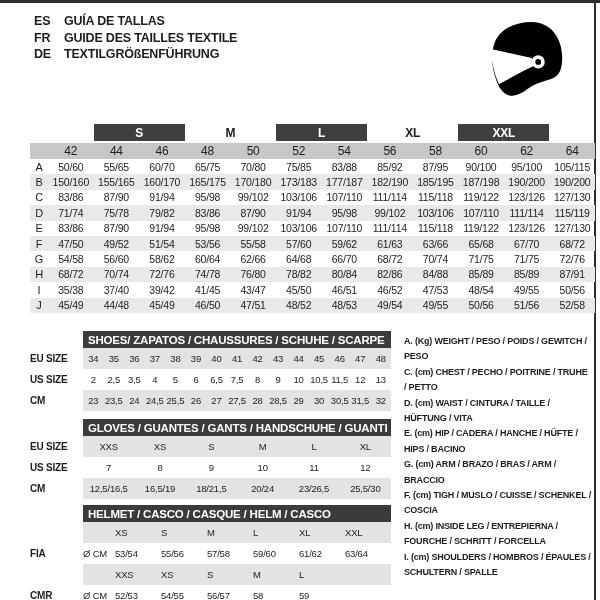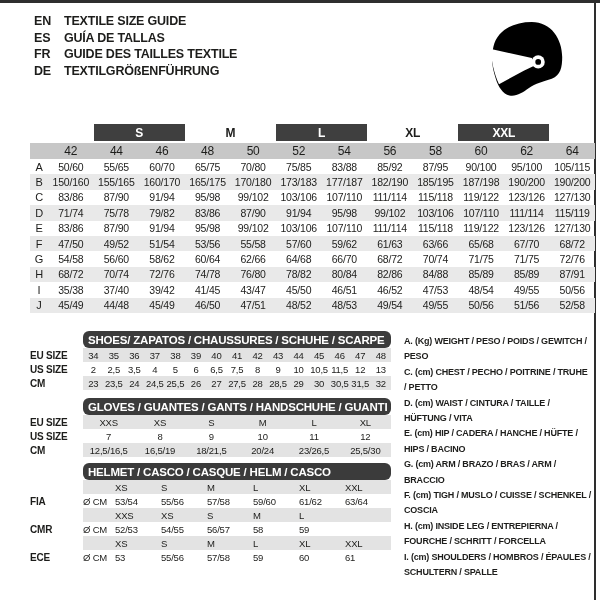--- a/index.html
+++ b/index.html
@@ -31,22 +31,22 @@
   #tbody .trow:nth-child(even) { background:#e9e9e9; }
   .trow .letter { font-size:11px; text-align:center; }
   .vals { display:grid; grid-template-columns:repeat(12,1fr); }
   .vals .cell { text-align:center; font-size:10.5px; white-space:nowrap; }
 
   
   #bottom-left { position:absolute; left:30px; top:331px; width:361px; }
   .brow { display:grid; grid-template-columns:53px 1fr; }
   .blabel { font-size:10px; font-weight:700; display:flex; align-items:center; }
   .bhead { background:#3b3b3b; color:#fff; height:17px; display:flex; align-items:center;
-           padding-left:5px; font-size:11.5px; font-weight:700; white-space:nowrap;border-radius:6px; }
-  .bband { display:grid; align-items:center; height:14px; font-size:9.5px; }
+           padding-left:5px; font-size:11.5px; font-weight:700; white-space:nowrap; }
+  .bband { display:grid; align-items:center; height:21px; font-size:9.5px; }
   .bband.gray { background:#e3e3e3; }
   .bcell { text-align:center; white-space:nowrap; }
   .cols15 { grid-template-columns:repeat(15,1fr); }
   .cols6  { grid-template-columns:repeat(6,1fr); }
   .hrow { grid-template-columns:32px 1fr; }
   .hcells { display:grid; grid-template-columns:repeat(6,1fr); }
   .hcells .bcell, .unit { text-align:left; }
   .sec-gap { height:8px; }
   .sec-gap.small { height:6px; }
 
@@ -55,24 +55,20 @@
   .legend-item { font-size:9px; font-weight:700; line-height:15.4px; }
 </style>
 </head>
 <body>
 
 <div class="frame-top"></div>
 <div class="frame-right"></div>
 
 <div id="langs">
 
-<div class="lang">
-    <span class="code">EN</span>
-    <span class="title">TEXTILE SIZE GUIDE</span>
-  </div>
     <div class="lang">
     <span class="code">ES</span>
     <span class="title">GUÍA DE TALLAS</span>
   </div>
     <div class="lang">
     <span class="code">FR</span>
     <span class="title">GUIDE DES TAILLES TEXTILE</span>
   </div>
     <div class="lang">
     <span class="code">DE</span>

